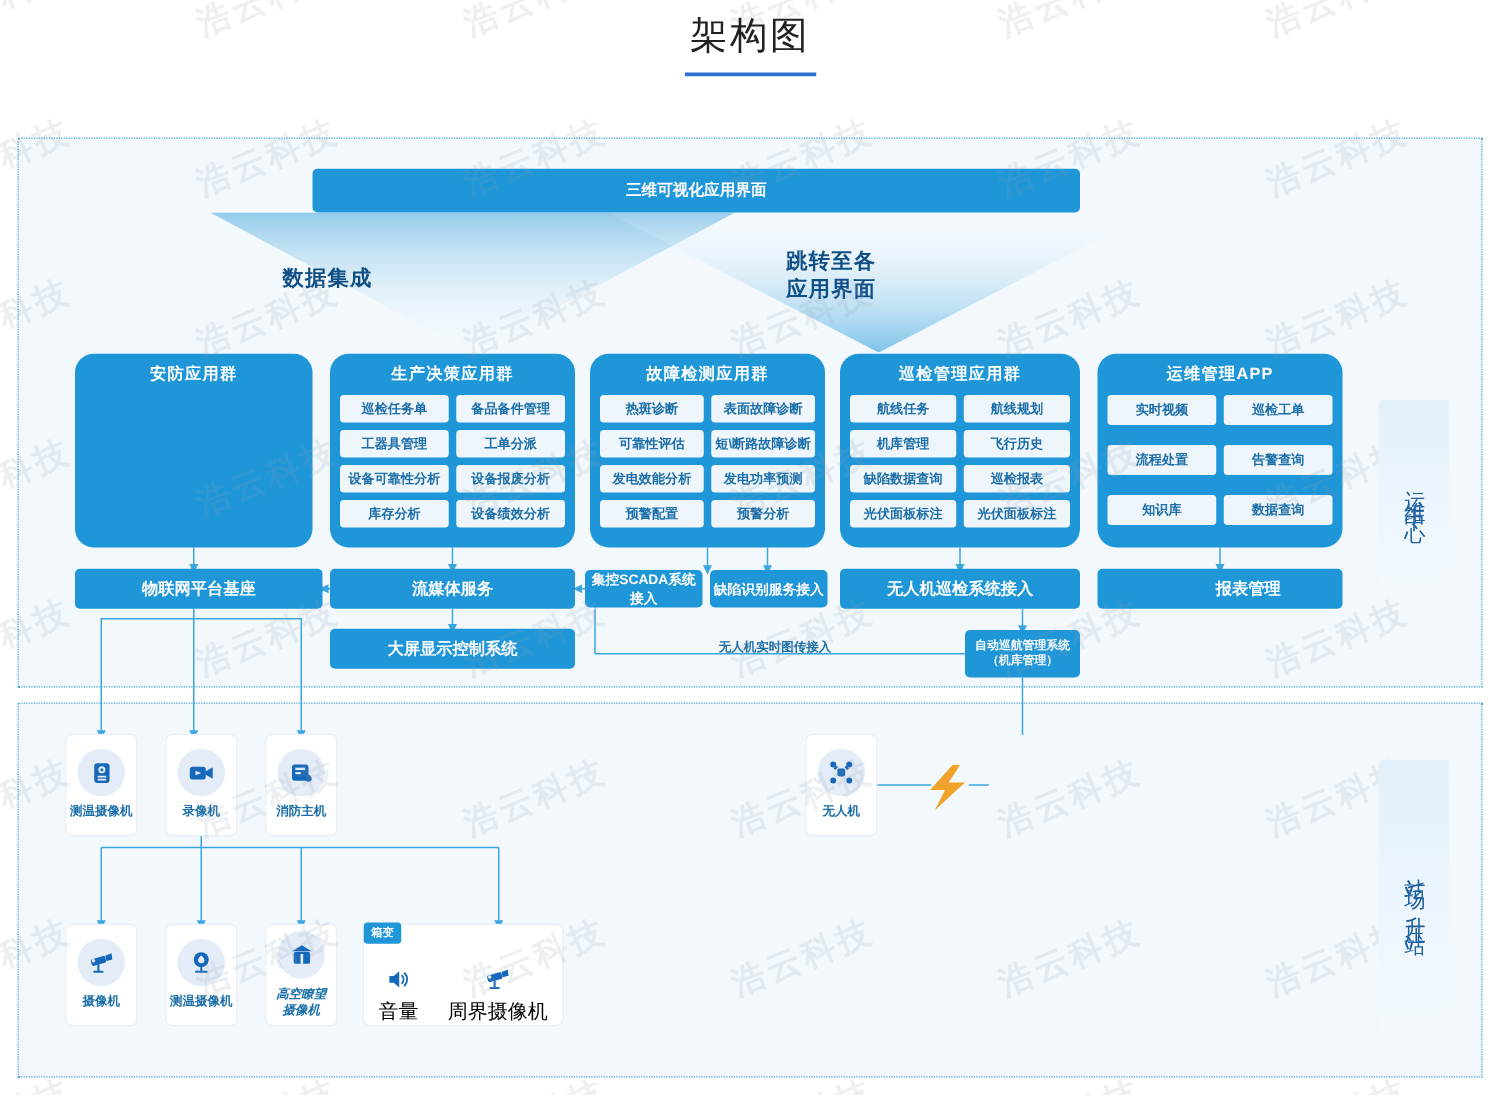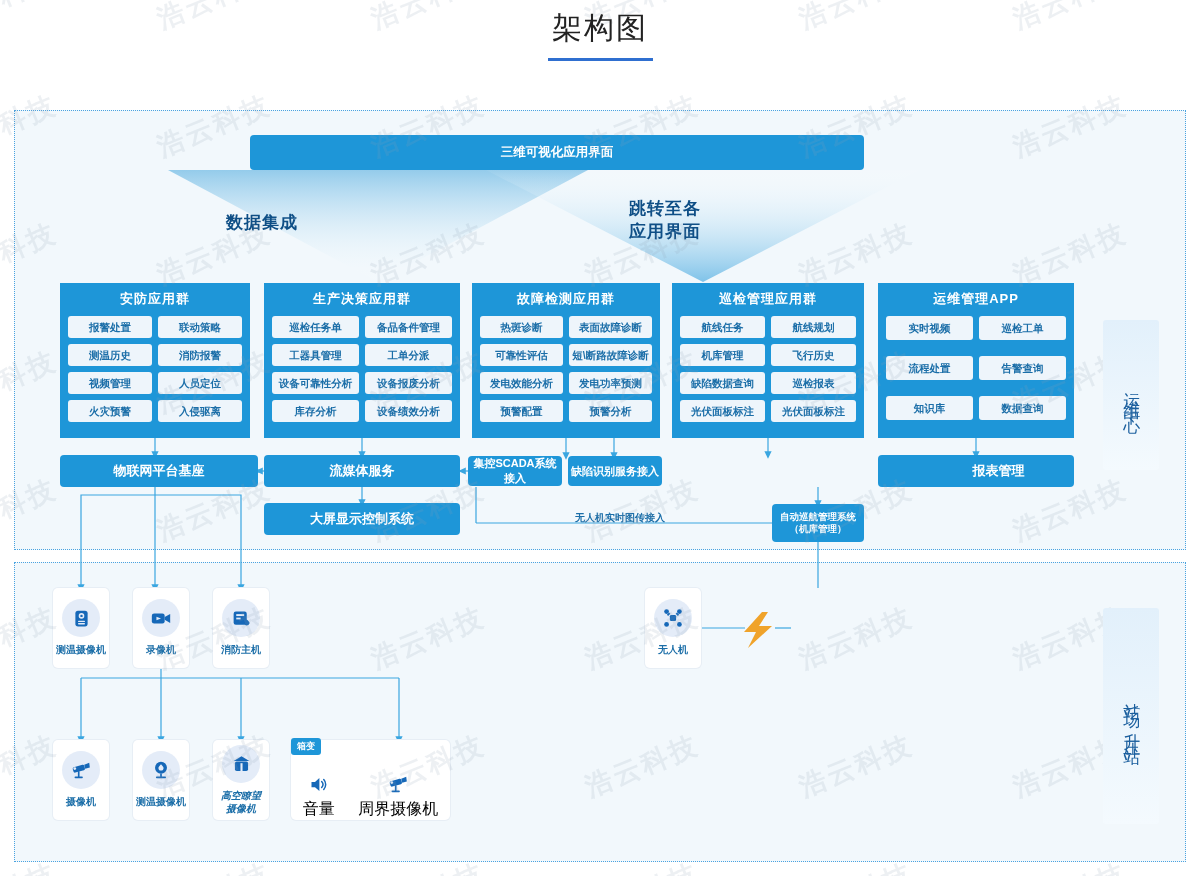--- a/index.html
+++ b/index.html
@@ -81,21 +81,21 @@
     position: absolute; z-index: 3;
     color: #0f4f86; font-weight: 700; font-size: 17px;
     line-height: 1.35; text-align: center; letter-spacing: 1px;
   }
   #funnel-left-label  { left: 212px; top: 212px; width: 100px; }
   #funnel-right-label { left: 610px; top: 198px; width: 110px; }
 
   
   .group {
     position: absolute; top: 283px; height: 155px;
-    background: #1e96d8; border-radius: 0; z-index: 4;
+    background: #1e96d8; border-radius: 15px; z-index: 4;
     padding-top: 7px;
   }
   .group-title {
     color: #fff; font-size: 13px; font-weight: 700; text-align: center;
     letter-spacing: 1px; margin-bottom: 8px;
   }
   .chips { display: flex; flex-wrap: wrap; justify-content: center; gap: 6px 6px; padding: 0 8px; }
   .chip {
     background: #eef5fb; color: #1b6ea8;
     border-radius: 3px;
@@ -217,30 +217,20 @@
   <div class="funnel-label" id="funnel-left-label">数据集成</div>
   <div class="funnel-label" id="funnel-right-label">
     <div>跳转至各</div>
     <div>应用界面</div>
   </div>
 
   <div class="blk" id="banner">三维可视化应用界面</div>
 
   <div class="group" id="g-security">
     <div class="group-title">安防应用群</div>
-    <div class="chips">
-      <div class="chip">报警处置</div>
-      <div class="chip">联动策略</div>
-      <div class="chip">测温历史</div>
-      <div class="chip">消防报警</div>
-      <div class="chip">视频管理</div>
-      <div class="chip">人员定位</div>
-      <div class="chip">火灾预警</div>
-      <div class="chip">入侵驱离</div>
-    </div>
   </div>
 
   <div class="group" id="g-produce">
     <div class="group-title">生产决策应用群</div>
     <div class="chips">
       <div class="chip">巡检任务单</div>
       <div class="chip">备品备件管理</div>
       <div class="chip">工器具管理</div>
       <div class="chip">工单分派</div>
       <div class="chip">设备可靠性分析</div>
@@ -287,20 +277,21 @@
       <div class="chip">告警查询</div>
       <div class="chip">知识库</div>
       <div class="chip">数据查询</div>
     </div>
   </div>
 
   <div class="blk md" id="b-iot">物联网平台基座</div>
   <div class="blk md" id="b-stream">流媒体服务</div>
   <div class="blk sm" id="b-scada">集控SCADA系统接入</div>
   <div class="blk sm" id="b-defect">缺陷识别服务接入</div>
+  <div class="blk md" id="b-uav">无人机巡检系统接入</div>
   <div class="blk md" id="b-report">报表管理</div>
   <div class="blk md" id="b-bigscr">大屏显示控制系统</div>
 
   <div class="blk" id="b-nav">
     <div>
       <div>自动巡航管理系统</div>
       <div>（机库管理）</div>
     </div>
   </div>
 

